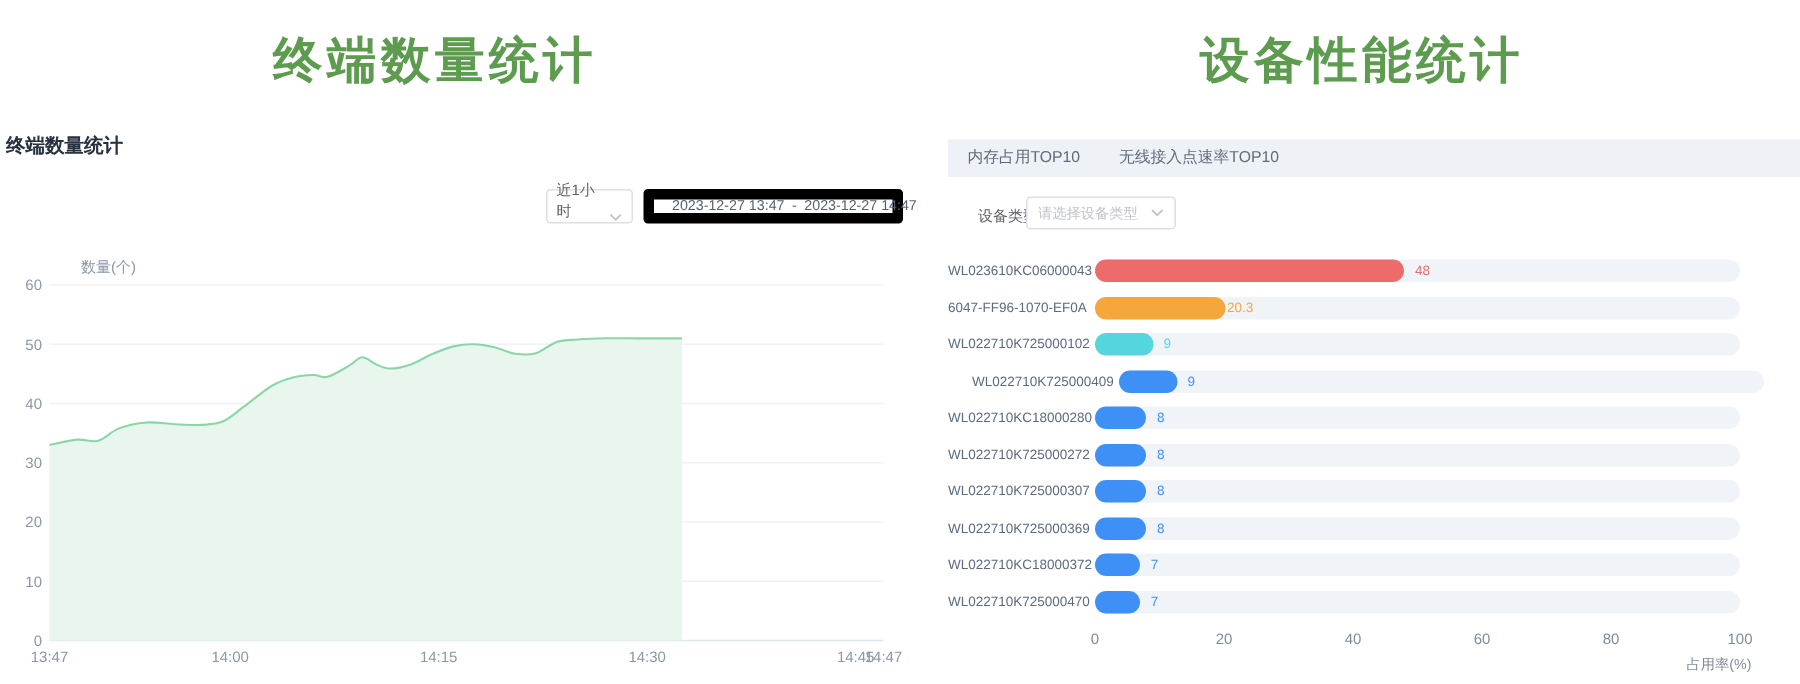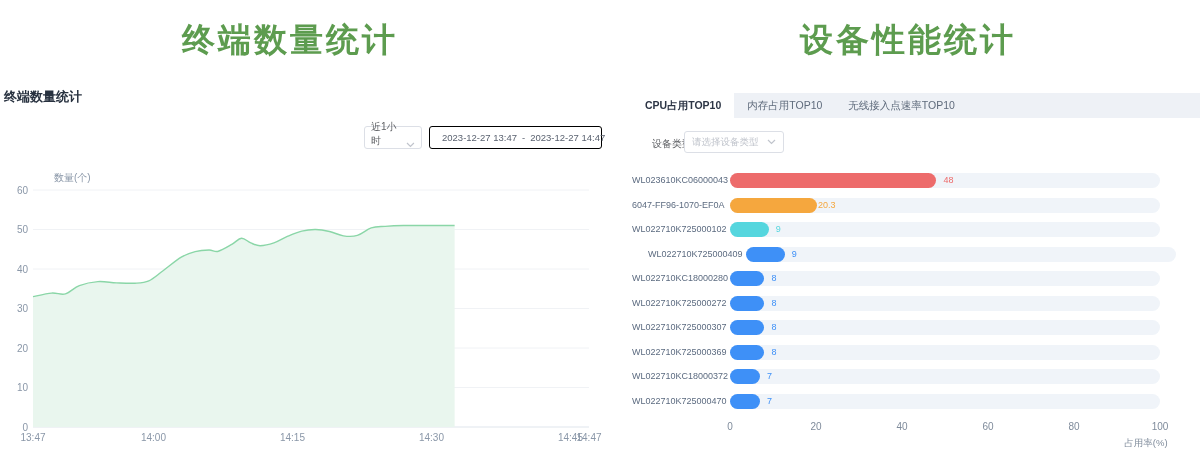--- a/index.html
+++ b/index.html
@@ -6,21 +6,21 @@
   body { background:#fff; font-family:"Liberation Sans","DejaVu Sans",sans-serif; }
   .stage { position:relative; width:1200px; height:456px; background:#fff; overflow:hidden; }
 
   .big-title { position:absolute; top:18px; font-size:33px; font-weight:bold; letter-spacing:3px; text-align:center; }
   .big-title.left { left:0; width:580px; }
   .big-title.right { left:628px; width:560px; }
 
   .panel-title { position:absolute; left:4px; top:88px; font-size:13px; font-weight:bold; color:#27313f; }
 
   .time-select { position:absolute; left:364px; top:126px; width:58px; height:23px; border:1px solid #dcdfe6; border-radius:3px; background:#fff; display:flex; align-items:flex-end; justify-content:space-between; padding:0 6px; font-size:10px; color:#606266; cursor:pointer; }
-  .date-range { position:absolute; left:429px; top:126px; width:173px; height:23px; border:1px solid #000000; border-radius:3px; background:#fff; display:flex; align-items:center; gap:5px; padding:0 7px; font-size:9.5px; color:#5a6270; cursor:pointer; white-space:nowrap; }
+  .date-range { position:absolute; left:429px; top:126px; width:173px; height:23px; border:7px solid #000000; border-radius:3px; background:#fff; display:flex; align-items:center; gap:5px; padding:0 7px; font-size:9.5px; color:#5a6270; cursor:pointer; white-space:nowrap; }
 
   .legend { position:absolute; left:28px; top:141px; display:flex; gap:18px; font-size:10.5px; color:#666; align-items:center; }
   .legend-item { display:flex; align-items:center; gap:5px; cursor:pointer; }
   .lg-marker { display:inline-block; width:16px; height:3px; border-radius:2px; position:relative; }
   .lg-marker::after { content:''; position:absolute; left:4.5px; top:-2px; width:7px; height:7px; border-radius:50%; background:inherit; }
 
   .ylabel-left { position:absolute; left:54px; top:171px; font-size:10px; color:#8a97a8; }
   #lineChart { position:absolute; left:0; top:184px; overflow:visible; }
 
   .tab-strip { position:absolute; left:632px; top:93px; width:568px; height:25px; background:#eef1f6; display:flex; font-size:10.5px; }
@@ -86,21 +86,20 @@
       <text x="292.4666666666667" y="257" text-anchor="middle" font-size="10" fill="#8a97a8">14:15</text>
       <text x="431.4666666666667" y="257" text-anchor="middle" font-size="10" fill="#8a97a8">14:30</text>
       <text x="570.4666666666667" y="257" text-anchor="middle" font-size="10" fill="#8a97a8">14:45</text>
       <text x="589" y="257" text-anchor="middle" font-size="10" fill="#8a97a8">14:47</text>
       <path d="M33 112.65C36.08888888888889 112.0575 46.12777777777777 109.55583333333334 51.53333333333333 109.095C56.93888888888889 108.63416666666666 60.800000000000004 111.13583333333332 65.43333333333334 109.88499999999999C70.06666666666668 108.63416666666666 73.92777777777779 103.63083333333333 79.33333333333334 101.59C84.7388888888889 99.54916666666668 91.6888888888889 98.10083333333336 97.86666666666667 97.64000000000001C104.04444444444445 97.17916666666667 110.22222222222223 98.56166666666665 116.4 98.82499999999999C122.57777777777778 99.08833333333332 129.52777777777777 99.54916666666666 134.93333333333334 99.22C140.3388888888889 98.89083333333333 144.20000000000002 98.89083333333333 148.83333333333334 96.85C153.46666666666667 94.80916666666666 157.32777777777778 90.925 162.73333333333335 86.975C168.1388888888889 83.02499999999999 175.86111111111111 76.37583333333333 181.26666666666668 73.15C186.67222222222225 69.92416666666668 190.53333333333336 68.805 195.16666666666669 67.62C199.8 66.435 205.20555555555558 66.10583333333332 209.0666666666667 66.03999999999999C212.9277777777778 65.97416666666666 214.47222222222223 68.21249999999999 218.33333333333334 67.225C222.19444444444446 66.2375 228.37222222222223 62.28750000000001 232.23333333333335 60.11500000000001C236.09444444444446 57.94250000000001 238.41111111111115 54.3875 241.50000000000003 54.19C244.5888888888889 53.99249999999999 247.6777777777778 57.679166666666646 250.76666666666668 58.92999999999998C253.85555555555555 60.18083333333331 256.1722222222222 61.69499999999999 260.03333333333336 61.69499999999999C263.8944444444445 61.69499999999999 269.30000000000007 60.50999999999998 273.9333333333334 58.92999999999998C278.5666666666667 57.34999999999998 283.20000000000005 54.190000000000005 287.83333333333337 52.215C292.4666666666667 50.24 297.1 48.19916666666665 301.73333333333335 47.079999999999984C306.3666666666667 45.96083333333332 311.00000000000006 45.43416666666666 315.6333333333334 45.5C320.2666666666667 45.56583333333334 324.90000000000003 46.42166666666666 329.53333333333336 47.474999999999994C334.1666666666667 48.52833333333333 338.8 51.16166666666666 343.43333333333334 51.81999999999999C348.06666666666666 52.478333333333325 352.70000000000005 52.74166666666665 357.33333333333337 51.42499999999998C361.9666666666667 50.10833333333331 366.6 45.43416666666665 371.23333333333335 43.91999999999999C375.8666666666667 42.40583333333333 379.7277777777778 42.73500000000001 385.1333333333334 42.34C390.53888888888895 41.945 396.7166666666667 41.68166666666665 403.6666666666667 41.54999999999998C410.6166666666667 41.418333333333315 418.3388888888889 41.54999999999998 426.83333333333337 41.54999999999998C435.32777777777784 41.54999999999998 450.00000000000006 41.54999999999998 454.6333333333334 41.54999999999998 L454.6333333333334 243 L33 243 Z" fill="#e9f6ee" stroke="none"></path>
       <path d="M33 112.65C36.08888888888889 112.0575 46.12777777777777 109.55583333333334 51.53333333333333 109.095C56.93888888888889 108.63416666666666 60.800000000000004 111.13583333333332 65.43333333333334 109.88499999999999C70.06666666666668 108.63416666666666 73.92777777777779 103.63083333333333 79.33333333333334 101.59C84.7388888888889 99.54916666666668 91.6888888888889 98.10083333333336 97.86666666666667 97.64000000000001C104.04444444444445 97.17916666666667 110.22222222222223 98.56166666666665 116.4 98.82499999999999C122.57777777777778 99.08833333333332 129.52777777777777 99.54916666666666 134.93333333333334 99.22C140.3388888888889 98.89083333333333 144.20000000000002 98.89083333333333 148.83333333333334 96.85C153.46666666666667 94.80916666666666 157.32777777777778 90.925 162.73333333333335 86.975C168.1388888888889 83.02499999999999 175.86111111111111 76.37583333333333 181.26666666666668 73.15C186.67222222222225 69.92416666666668 190.53333333333336 68.805 195.16666666666669 67.62C199.8 66.435 205.20555555555558 66.10583333333332 209.0666666666667 66.03999999999999C212.9277777777778 65.97416666666666 214.47222222222223 68.21249999999999 218.33333333333334 67.225C222.19444444444446 66.2375 228.37222222222223 62.28750000000001 232.23333333333335 60.11500000000001C236.09444444444446 57.94250000000001 238.41111111111115 54.3875 241.50000000000003 54.19C244.5888888888889 53.99249999999999 247.6777777777778 57.679166666666646 250.76666666666668 58.92999999999998C253.85555555555555 60.18083333333331 256.1722222222222 61.69499999999999 260.03333333333336 61.69499999999999C263.8944444444445 61.69499999999999 269.30000000000007 60.50999999999998 273.9333333333334 58.92999999999998C278.5666666666667 57.34999999999998 283.20000000000005 54.190000000000005 287.83333333333337 52.215C292.4666666666667 50.24 297.1 48.19916666666665 301.73333333333335 47.079999999999984C306.3666666666667 45.96083333333332 311.00000000000006 45.43416666666666 315.6333333333334 45.5C320.2666666666667 45.56583333333334 324.90000000000003 46.42166666666666 329.53333333333336 47.474999999999994C334.1666666666667 48.52833333333333 338.8 51.16166666666666 343.43333333333334 51.81999999999999C348.06666666666666 52.478333333333325 352.70000000000005 52.74166666666665 357.33333333333337 51.42499999999998C361.9666666666667 50.10833333333331 366.6 45.43416666666665 371.23333333333335 43.91999999999999C375.8666666666667 42.40583333333333 379.7277777777778 42.73500000000001 385.1333333333334 42.34C390.53888888888895 41.945 396.7166666666667 41.68166666666665 403.6666666666667 41.54999999999998C410.6166666666667 41.418333333333315 418.3388888888889 41.54999999999998 426.83333333333337 41.54999999999998C435.32777777777784 41.54999999999998 450.00000000000006 41.54999999999998 454.6333333333334 41.54999999999998" fill="none" stroke="#8ad6a7" stroke-width="1.4"></path>
     </svg>
 
   <div class="big-title right" style="color: rgb(93, 156, 79);">设备性能统计</div>
   <div class="tab-strip" style="background: rgb(238, 241, 246);">
-      <div class="tab active">CPU占用TOP10</div>
       <div class="tab">内存占用TOP10</div>
       <div class="tab">无线接入点速率TOP10</div>
     </div>
 
   <div class="filter-label">设备类型</div>
   <div class="device-select">
     <span>请选择设备类型</span>
     <svg width="9" height="6" viewBox="0 0 9 6">
       <polyline points="1,1 4.5,4.5 8,1" fill="none" stroke="#c0c4cc" stroke-width="1.2"></polyline>
     </svg>

